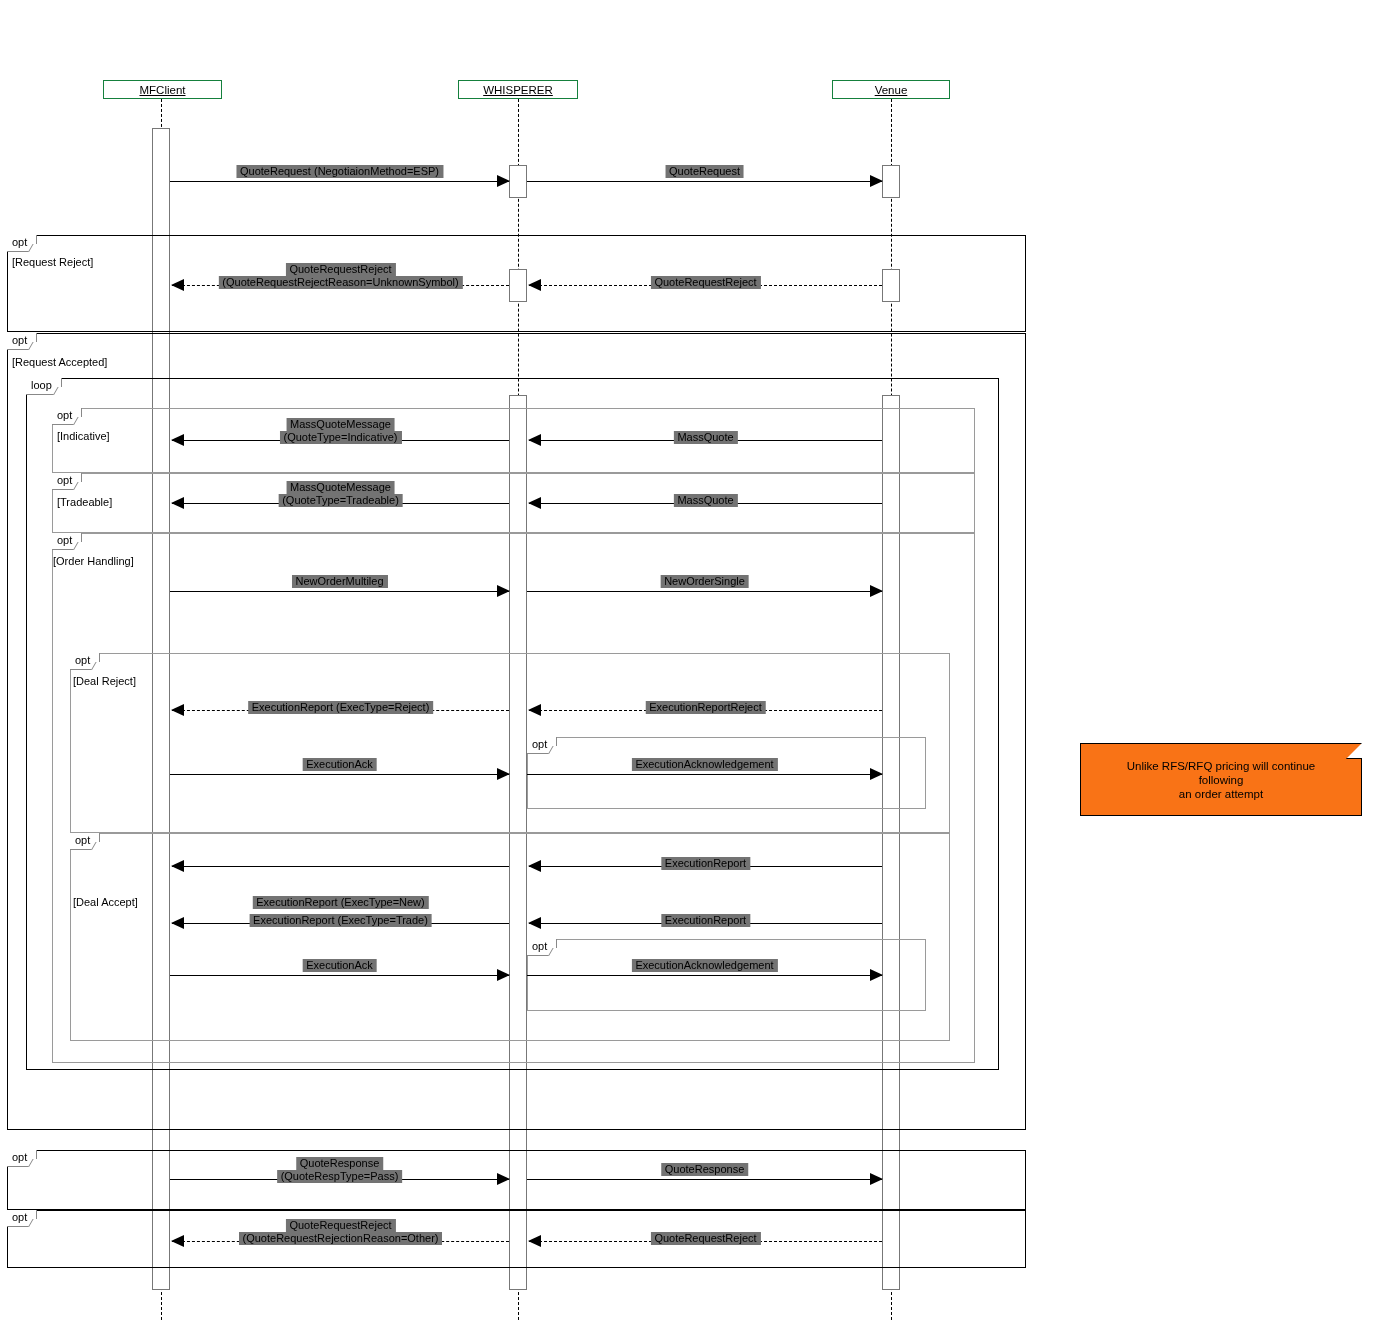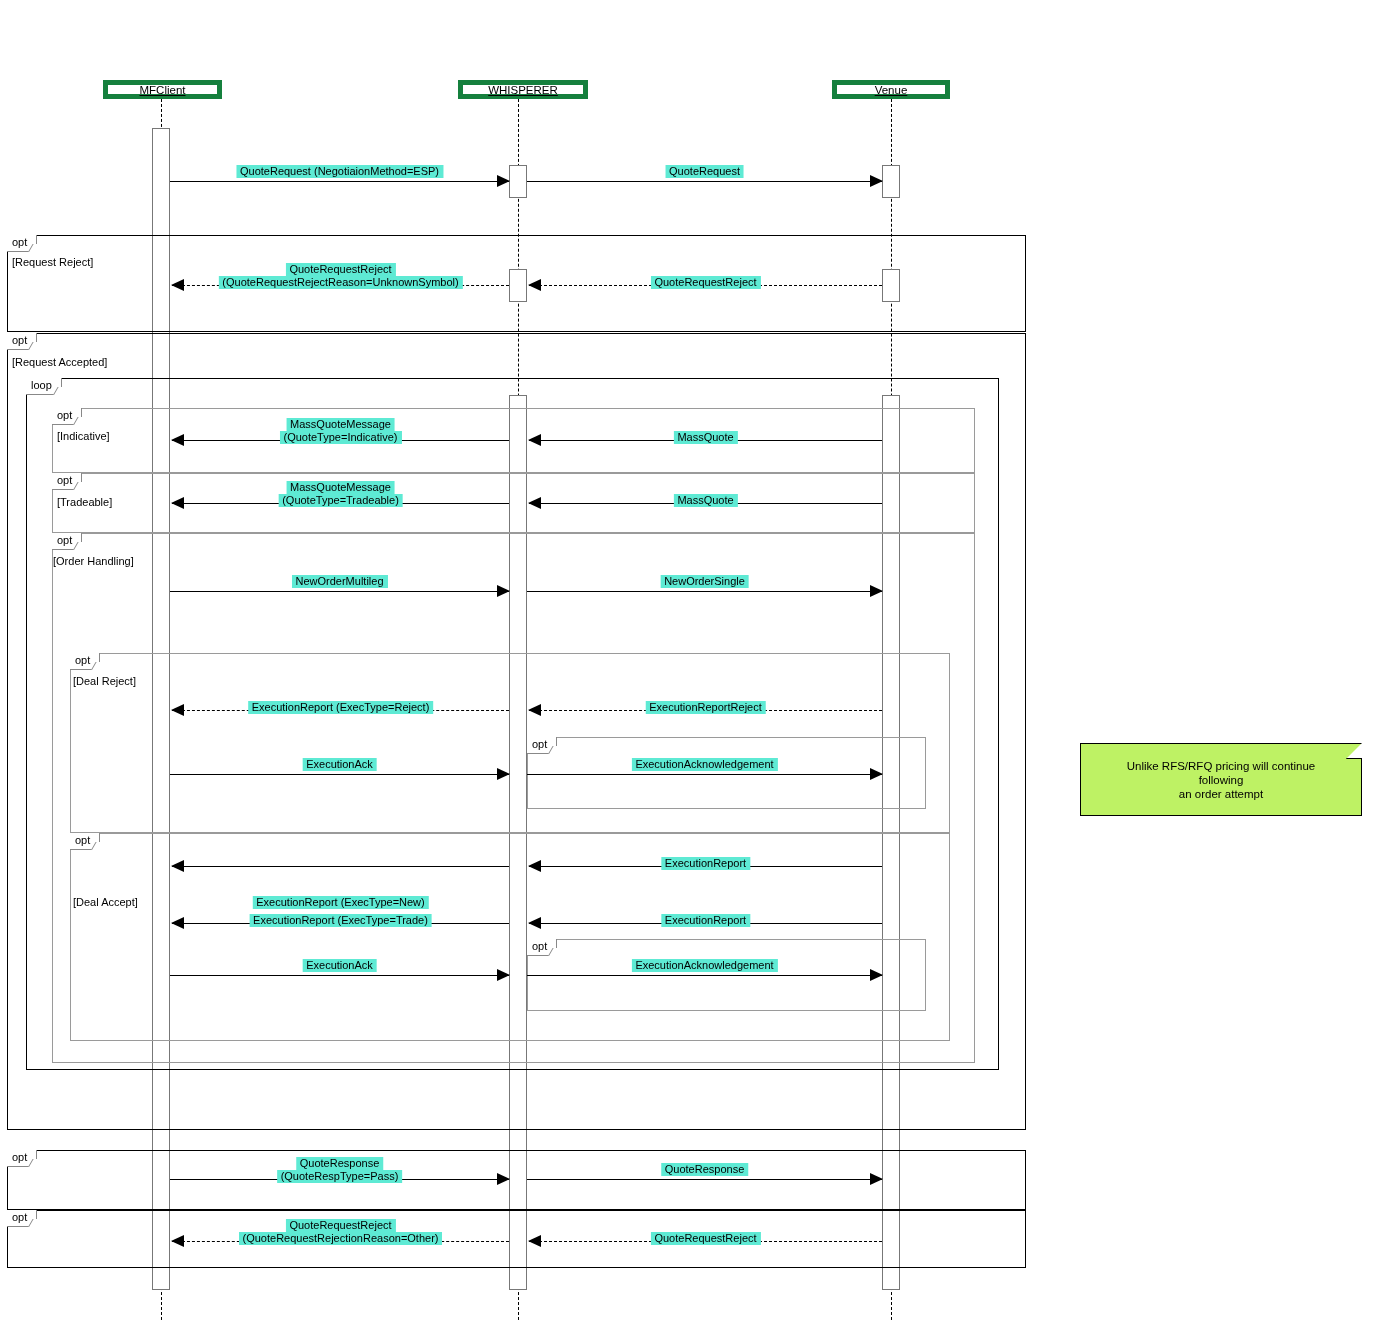--- a/index.html
+++ b/index.html
@@ -1,20 +1,20 @@
 <!DOCTYPE html>
 <html><head>
 <meta charset="utf-8">
 <style>
   html,body{margin:0;padding:0;background:#ffffff;}
   body{font-family:"Liberation Sans","DejaVu Sans",sans-serif;}
   #canvas{position:relative;width:1386px;height:1330px;background:#fff;overflow:hidden;}
 
   
-  .actor-box{position:absolute;box-sizing:border-box;border:5px solid #15803d;background:#fff;
+  .actor-box{position:absolute;box-sizing:border-box;border:1px solid #15803d;background:#fff;
              display:flex;align-items:center;justify-content:center;font-size:11.5px;color:#000;}
   .actor-box span{text-decoration:underline;}
   .lifeline{position:absolute;width:0;border-left:1px dashed #000;}
   .activation{position:absolute;box-sizing:border-box;border:1px solid #777;background:#fff;}
 
   
   .frag{position:absolute;box-sizing:border-box;border:1px solid #888;background:transparent;}
   .frag.dark{border-color:#000;}
   .frag.inner{border-color:#9a9a9a;}
   .frag-label{position:absolute;box-sizing:border-box;border:1px solid #888;border-top:none;border-left:none;
@@ -26,39 +26,39 @@
 
   
   .msg{position:absolute;height:0;}
   .msg .line{position:absolute;left:0;top:0;height:0;width:100%;}
   .msg.solid .line{border-top:1.6px solid #000;}
   .msg.dashed .line{border-top:1.8px dashed #000;}
   .arrow{position:absolute;top:-6px;width:0;height:0;}
   .arrow.right{right:-1px;border-top:6px solid transparent;border-bottom:6px solid transparent;border-left:13px solid #000;}
   .arrow.left{left:-1px;border-top:6px solid transparent;border-bottom:6px solid transparent;border-right:13px solid #000;}
   .msg-label{position:absolute;font-size:11px;color:#000;text-align:center;line-height:13px;
-             background:#5eead4;padding:0 4px;white-space:nowrap;transform:translateX(-50%);}
-
-  
-  .note{position:absolute;box-sizing:border-box;background:#bef264;border:1px solid #000;
+             background:#737373;padding:0 4px;white-space:nowrap;transform:translateX(-50%);}
+
+  
+  .note{position:absolute;box-sizing:border-box;background:#f97316;border:1px solid #000;
         font-size:11.5px;color:#000;text-align:center;line-height:14px;
         display:flex;align-items:center;justify-content:center;padding:6px 25px;}
   .note .foldline{position:absolute;top:-1px;right:-1px;width:15px;height:15px;
         border-left:1px solid #000;border-bottom:1px solid #000;
         background:#fff;clip-path:polygon(100% 0,100% 100%,0 100%);}
 </style>
 </head>
 <body>
 
 <div id="canvas">
 
   <div class="actor-box" style="left:103px;top:80px;width:119px;height:19px;">
     <span>MFClient</span>
   </div>
-  <div class="actor-box" style="left:458px;top:80px;width:130px;height:19px;">
+  <div class="actor-box" style="left:458px;top:80px;width:120px;height:19px;">
     <span>WHISPERER</span>
   </div>
   <div class="actor-box" style="left:832px;top:80px;width:118px;height:19px;">
     <span>Venue</span>
   </div>
 
   <div class="lifeline" style="left:161px;top:99px;height:1221px;"></div>
   <div class="lifeline" style="left:518px;top:99px;height:1221px;"></div>
   <div class="lifeline" style="left:891px;top:99px;height:1221px;"></div>
 

